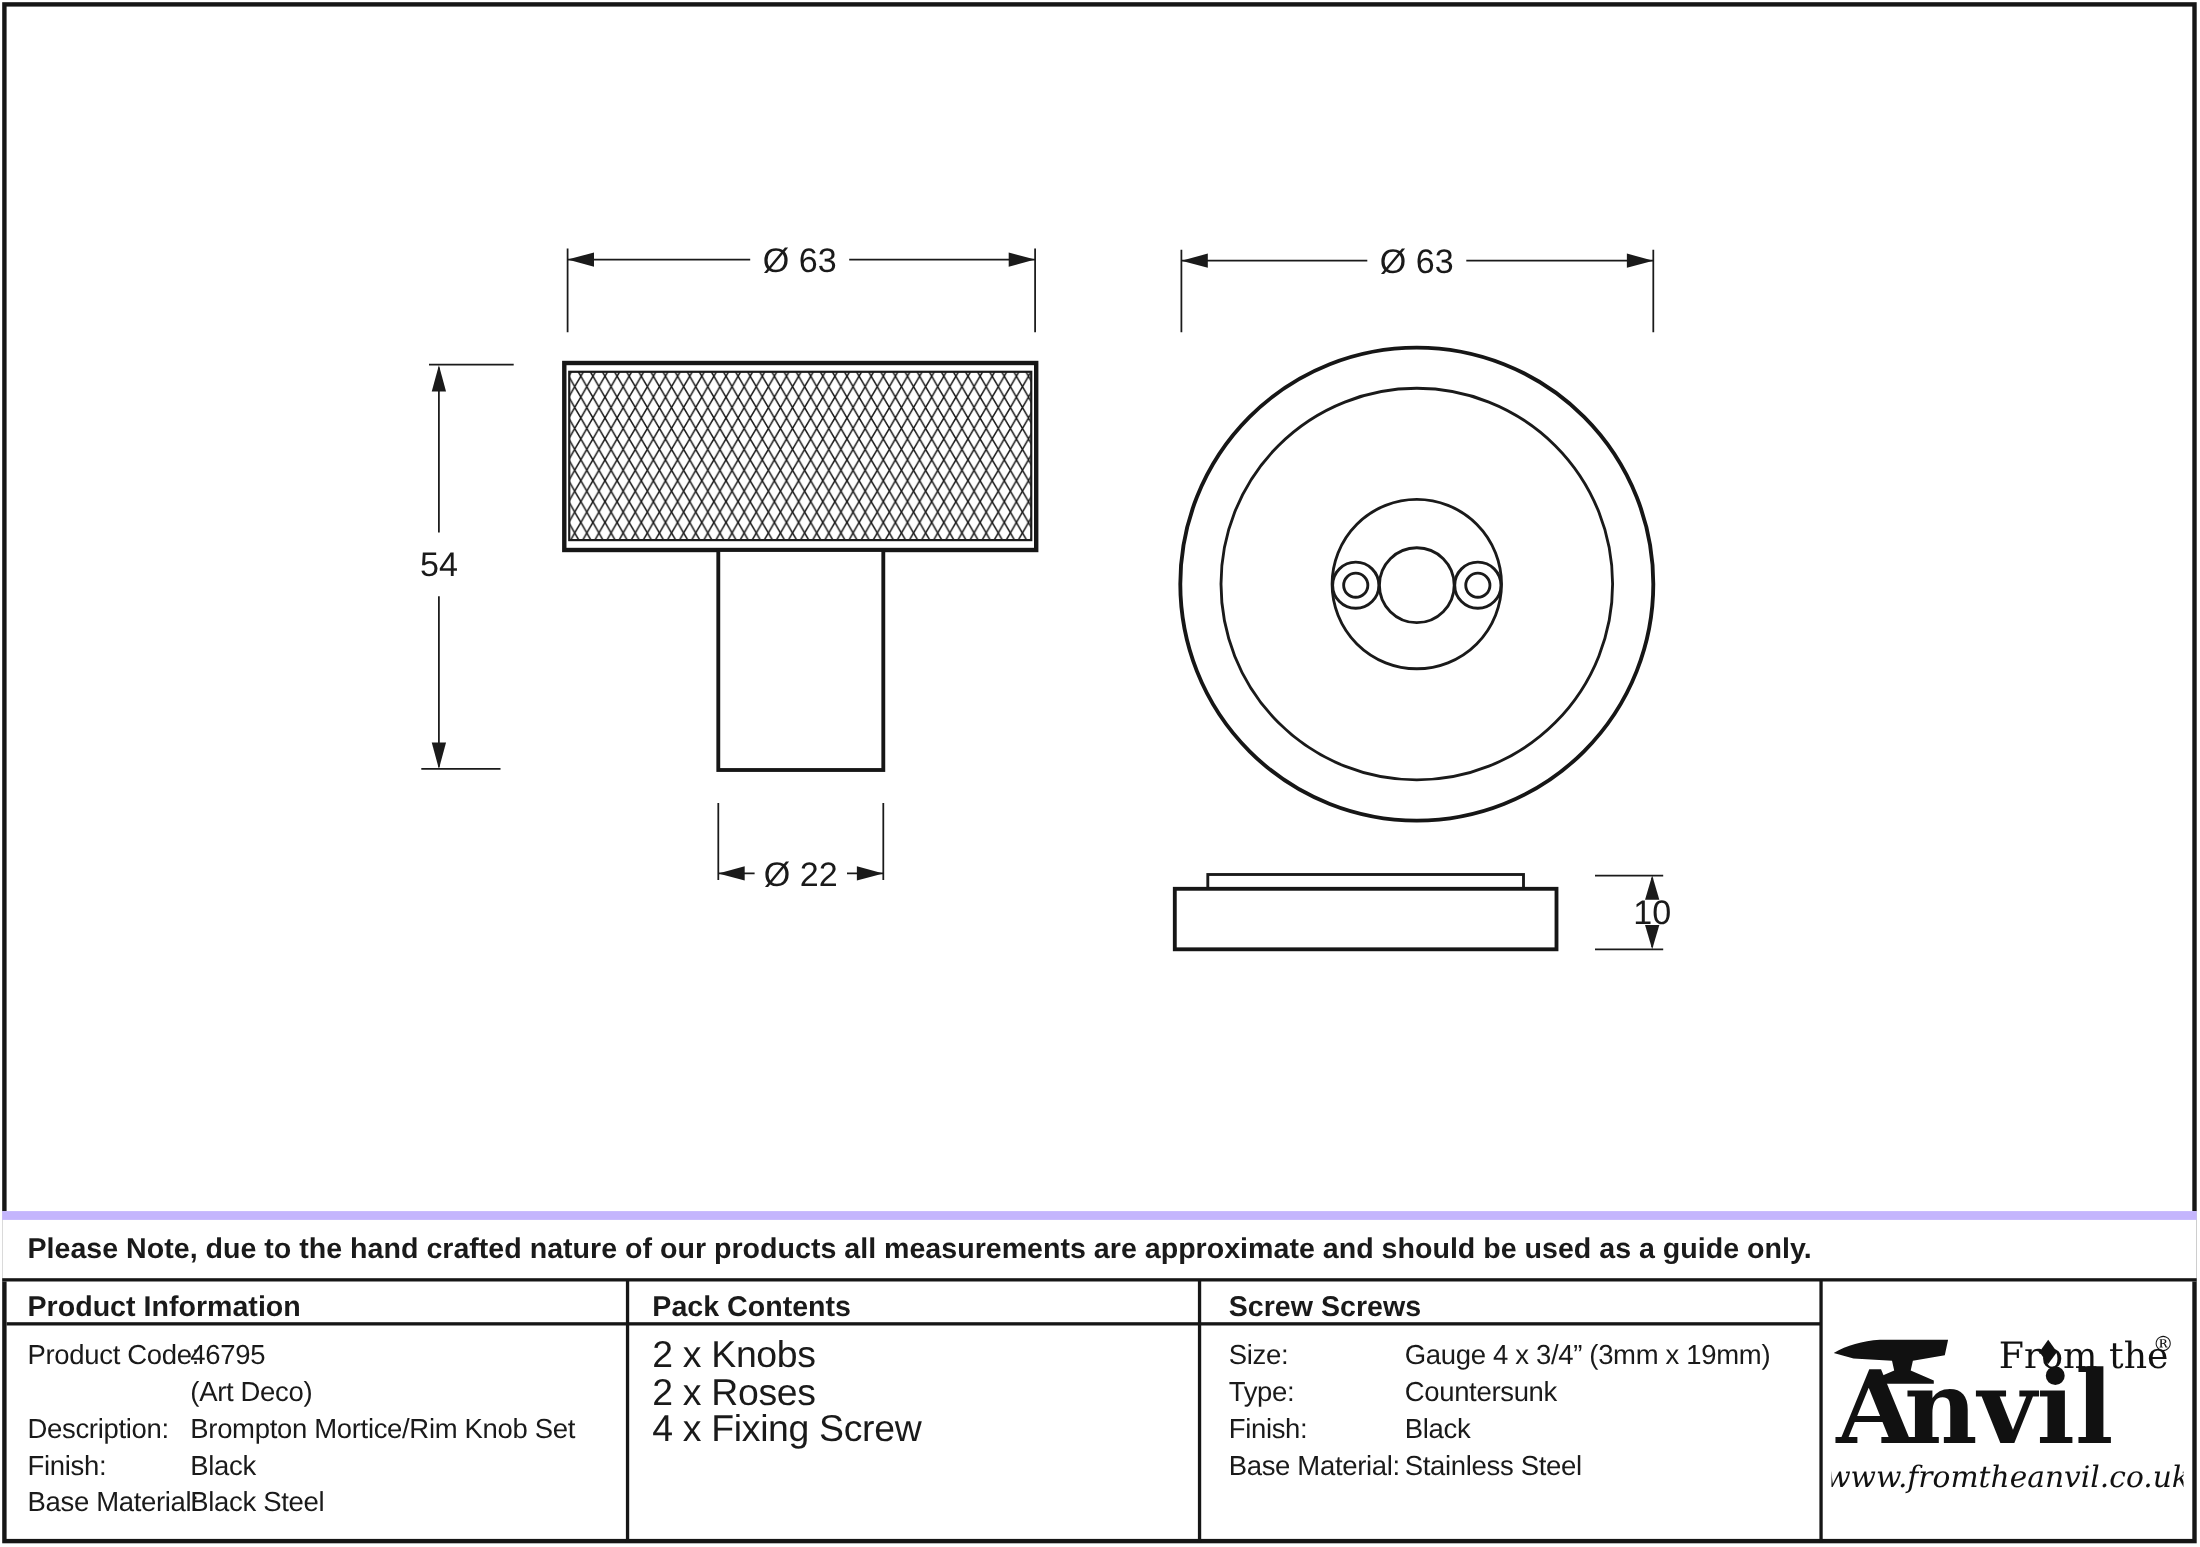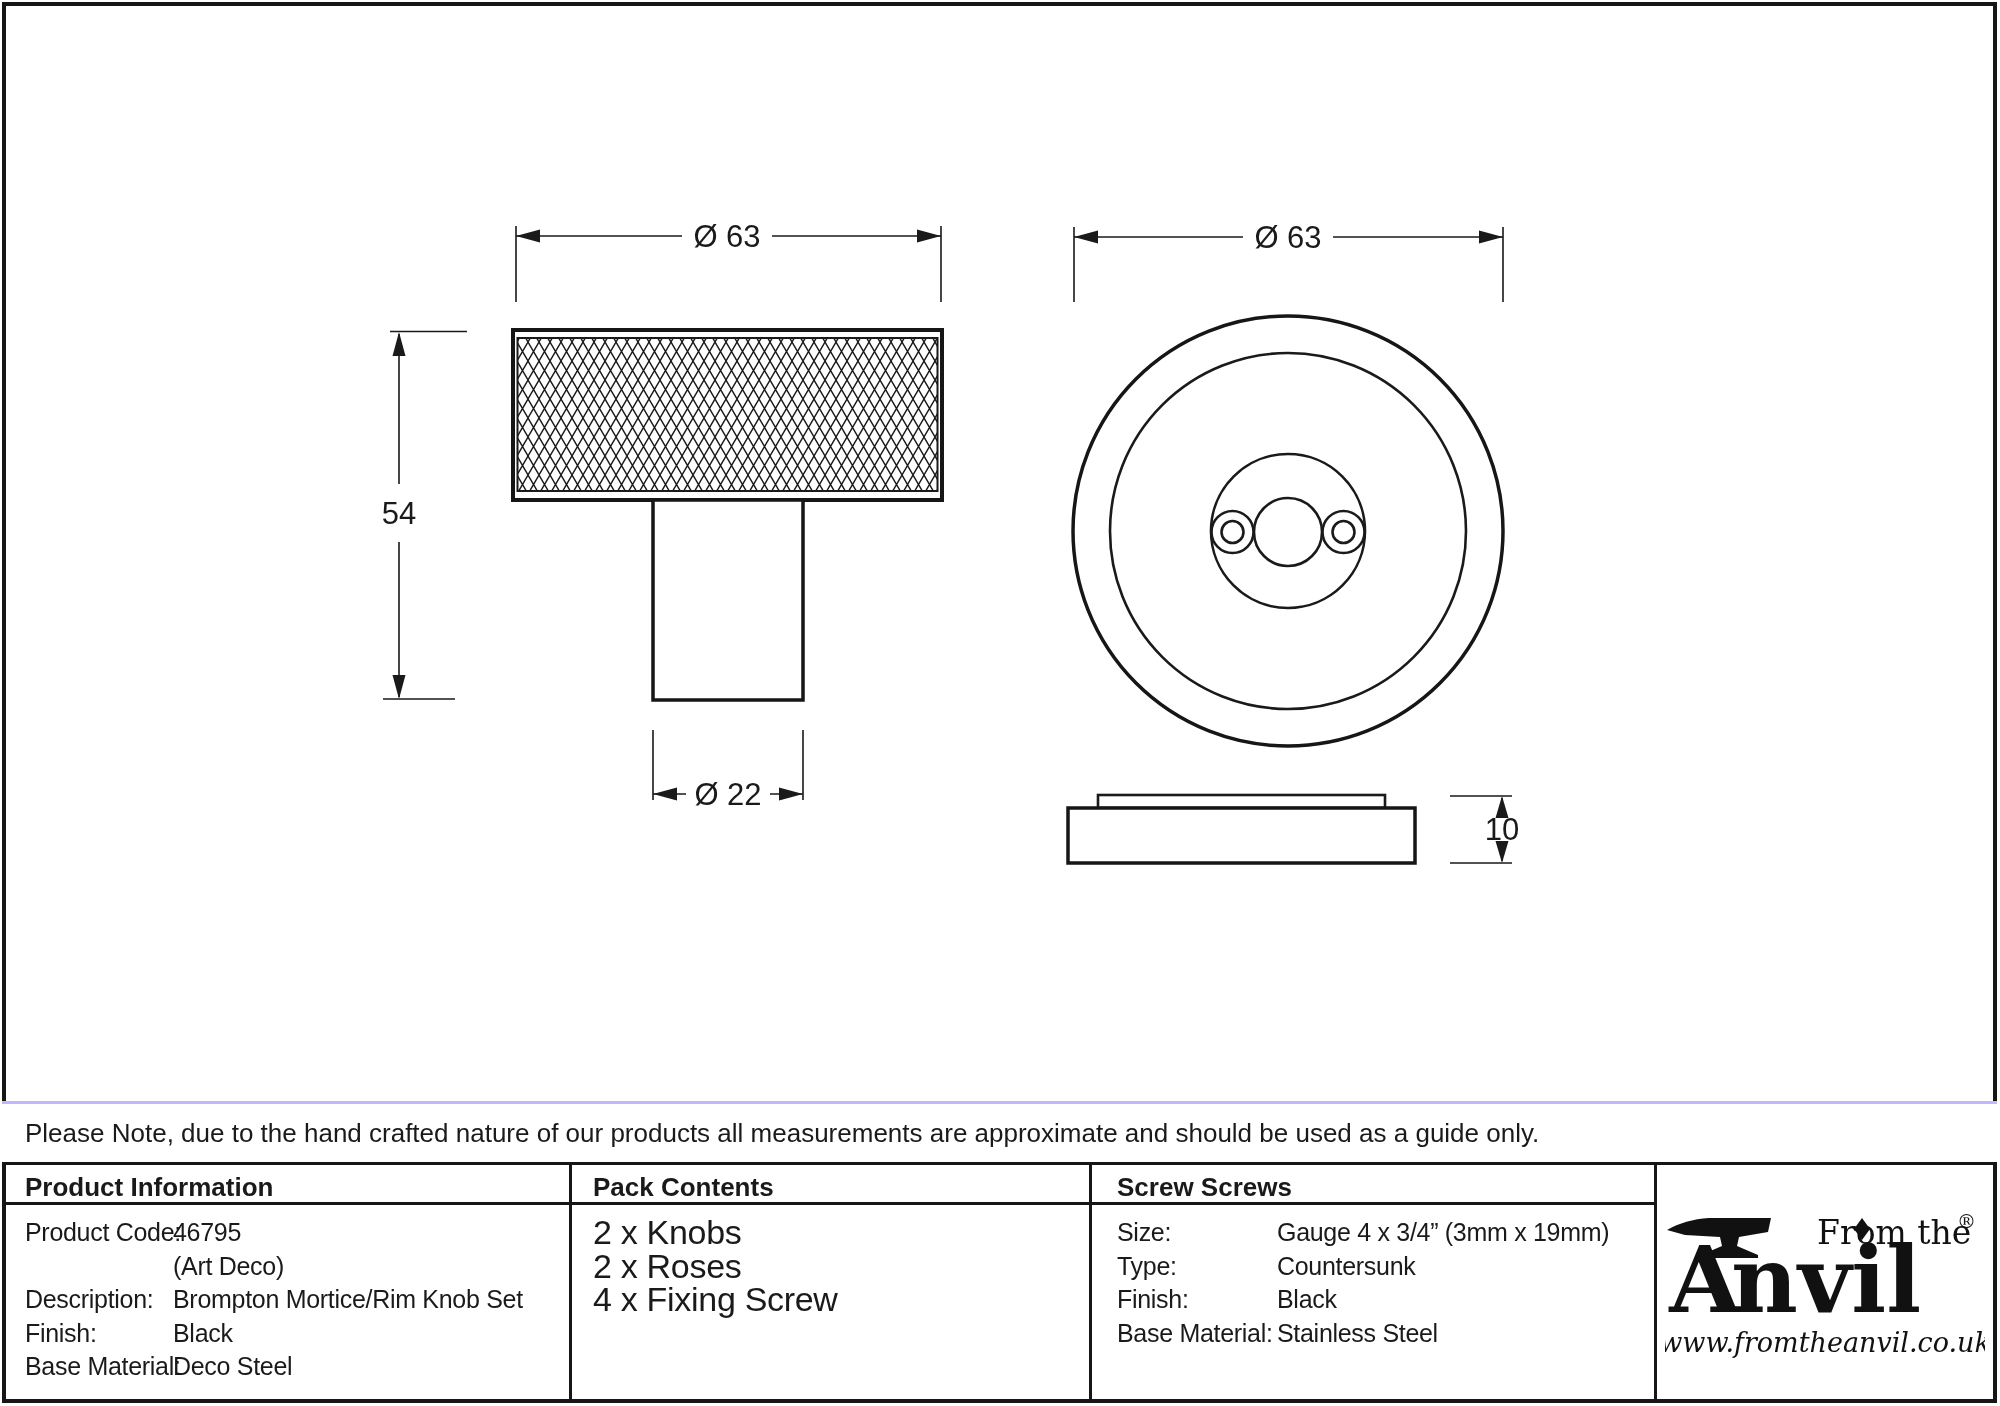--- a/index.html
+++ b/index.html
@@ -12,26 +12,27 @@
     overflow:hidden;
   }
   .abs { position:absolute; }
   .frame {
     left:2px; top:2px; width:1995px; height:1401px;
     border:4px solid #161616;
   }
   .drawing-svg { left:0; top:0; }
   .note-row {
     left:2px; top:1101px; width:1995px; height:64px;
-    border-top:3px solid #c4b5fd;
+    border-top:8px solid #c4b5fd;
     border-bottom:3px solid #161616;
     display:flex; align-items:center;
     padding-left:23px;
     font-size:26px;
     background:#fff;
+    font-weight:bold;
   }
   .vline { width:3px; background:#161616; top:1164px; height:238px; }
   .header-divider { left:6px; top:1202px; width:1649px; height:3px; background:#161616; }
   .col-header { font-size:26px; top:1172px; white-space:nowrap;font-weight:bold; }
   .col-body { top:1216px; }
   .kv-row { display:flex; line-height:33.6px; font-size:25px; letter-spacing:-0.3px; white-space:nowrap; }
   .kv-label { flex:0 0 auto; }
   .pi .kv-label { width:148px; }
   .fs .kv-label { width:160px; }
   .list-row { line-height:33.6px; font-size:34px; letter-spacing:-0.3px; white-space:nowrap; }
@@ -139,21 +140,21 @@
   <div class="kv-row">
     <span class="kv-label">Description:</span>
     <span class="kv-value">Brompton Mortice/Rim Knob Set</span>
   </div>
   <div class="kv-row">
     <span class="kv-label">Finish:</span>
     <span class="kv-value">Black</span>
   </div>
   <div class="kv-row">
     <span class="kv-label">Base Material:</span>
-    <span class="kv-value">Deco Steel</span>
+    <span class="kv-value">Black Steel</span>
   </div>
 </div>
 
 <div class="abs col-body" style="left:593px; width:490px;">
   <div class="list-row">2 x Knobs</div>
   <div class="list-row">2 x Roses</div>
   <div class="list-row">4 x Fixing Screw</div>
 </div>
 
 <div class="abs col-body fs" style="left:1117px; width:530px;">

